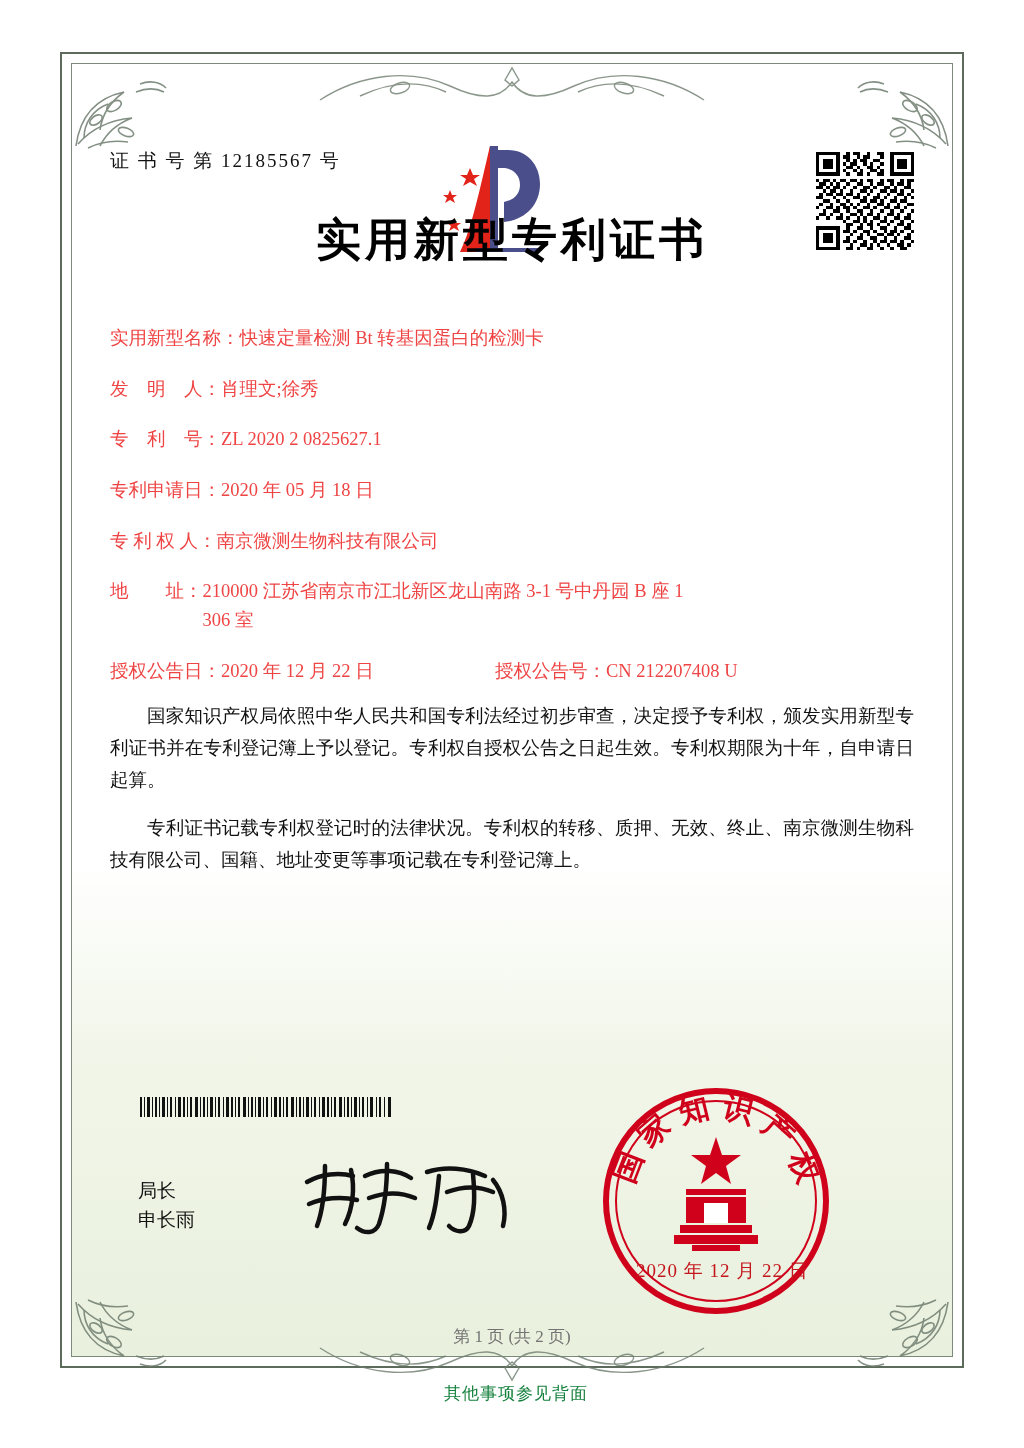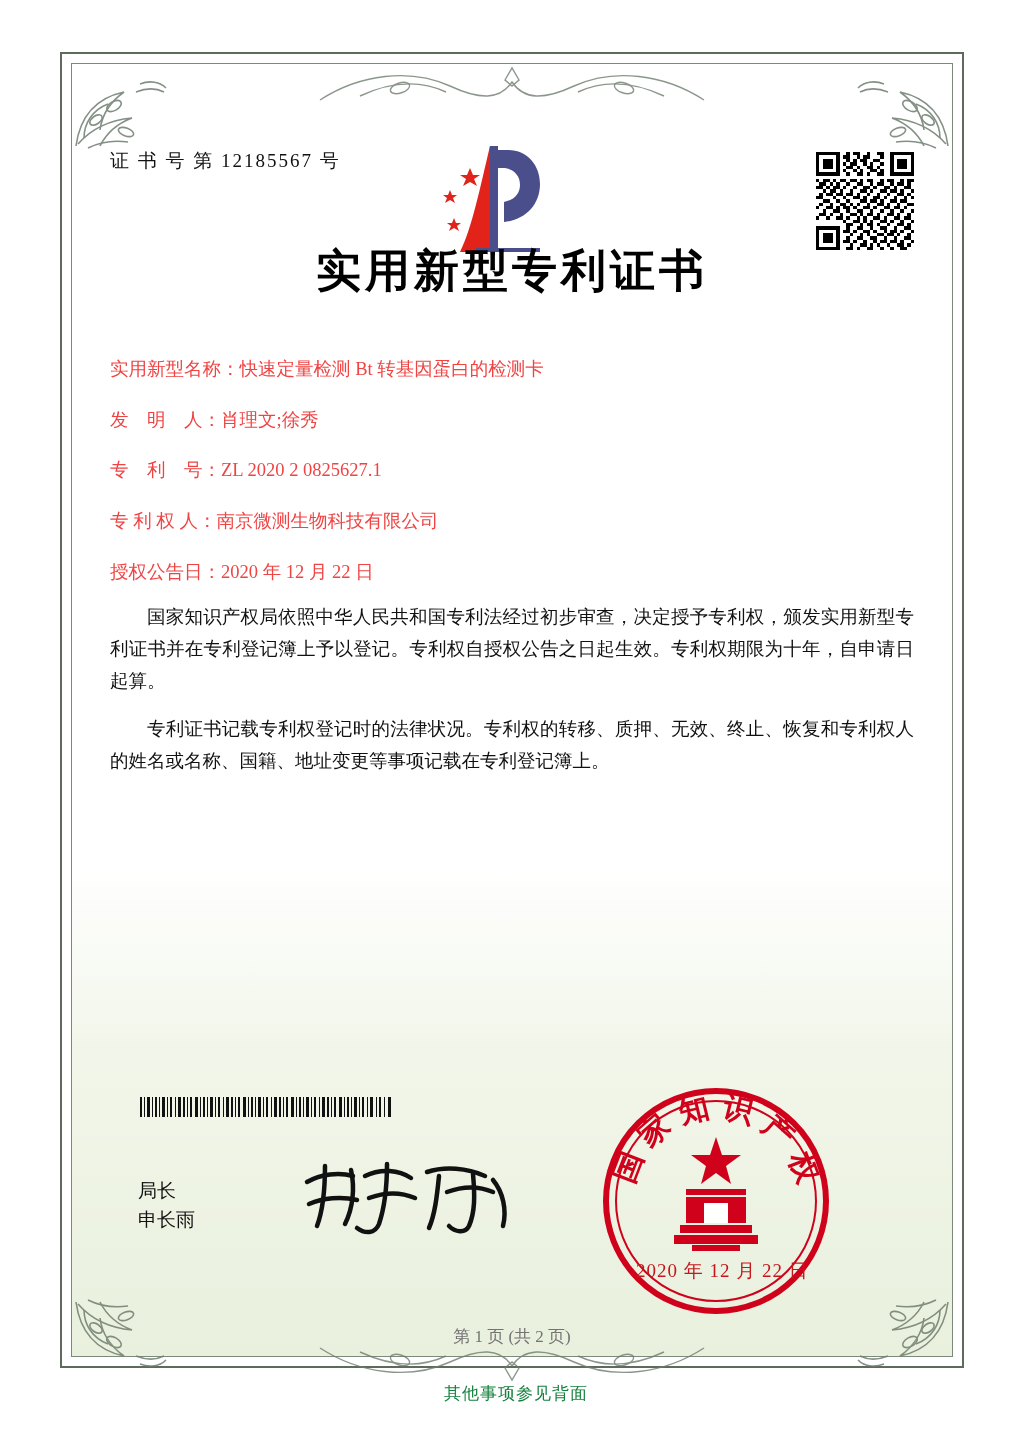--- a/index.html
+++ b/index.html
@@ -105,21 +105,21 @@
     width: 98px;
     height: 98px;
   }
   .qr svg { width: 100%; height: 100%; display: block; }
 
   .main-title {
     text-align: center;
     font-size: 45px;
     font-weight: bold;
     letter-spacing: 4px;
-    margin-top: 67px;
+    margin-top: 36px;
     color: #000;
     font-family: "DejaVu Serif", "Liberation Serif", serif;
   }
 
   .fields {
     margin-top: 54px;
     font-size: 18.5px;
     color: #ef4444;
     line-height: 1.55;
   }
@@ -575,37 +575,51 @@
       <div class="field">
         <span class="lbl">发    明    人：</span>
         <span class="val">肖理文;徐秀</span>
       </div>
 
       <div class="field">
         <span class="lbl">专    利    号：</span>
         <span class="val">ZL 2020 2 0825627.1</span>
       </div>
 
+      <div class="field">
+        <span class="lbl">专利申请日：</span>
+        <span class="val">2020 年 05 月 18 日</span>
+      </div>
 
       <div class="field">
         <span class="lbl">专 利 权 人：</span>
         <span class="val">南京微测生物科技有限公司</span>
       </div>
 
+      <div class="field">
+        <span class="lbl">地        址：</span>
+        <span class="val">
+          <span class="cont">210000  江苏省南京市江北新区龙山南路 3-1 号中丹园 B 座 1</span>
+          <span class="cont">306 室</span>
+        </span>
+      </div>
 
       <div class="row-two">
         <div class="c1">
           <span>授权公告日：</span><span>2020 年 12 月 22 日</span>
         </div>
+        <div class="c2">
+          <span>授权公告号：</span><span>CN 212207408 U</span>
+        </div>
       </div>
 
     </div>
 
     <div class="para">国家知识产权局依照中华人民共和国专利法经过初步审查，决定授予专利权，颁发实用新型专利证书并在专利登记簿上予以登记。专利权自授权公告之日起生效。专利权期限为十年，自申请日起算。</div>
-    <div class="para">专利证书记载专利权登记时的法律状况。专利权的转移、质押、无效、终止、恢复和专利权人的姓名或名称、国籍、地址变更等事项记载在专利登记簿上。</div>
+    <div class="para">专利证书记载专利权登记时的法律状况。专利权的转移、质押、无效、终止、南京微测生物科技有限公司、国籍、地址变更等事项记载在专利登记簿上。</div>
 
   </div>
 
   <div class="barcode">
     <svg viewBox="0 0 252 20" preserveAspectRatio="none" shape-rendering="crispEdges">
       <g fill="#111">
         <rect x="0" y="0" width="2" height="20"></rect>
           <rect x="4" y="0" width="1" height="20"></rect>
           <rect x="7" y="0" width="3" height="20"></rect>
         <rect x="12" y="0" width="1" height="20"></rect>

